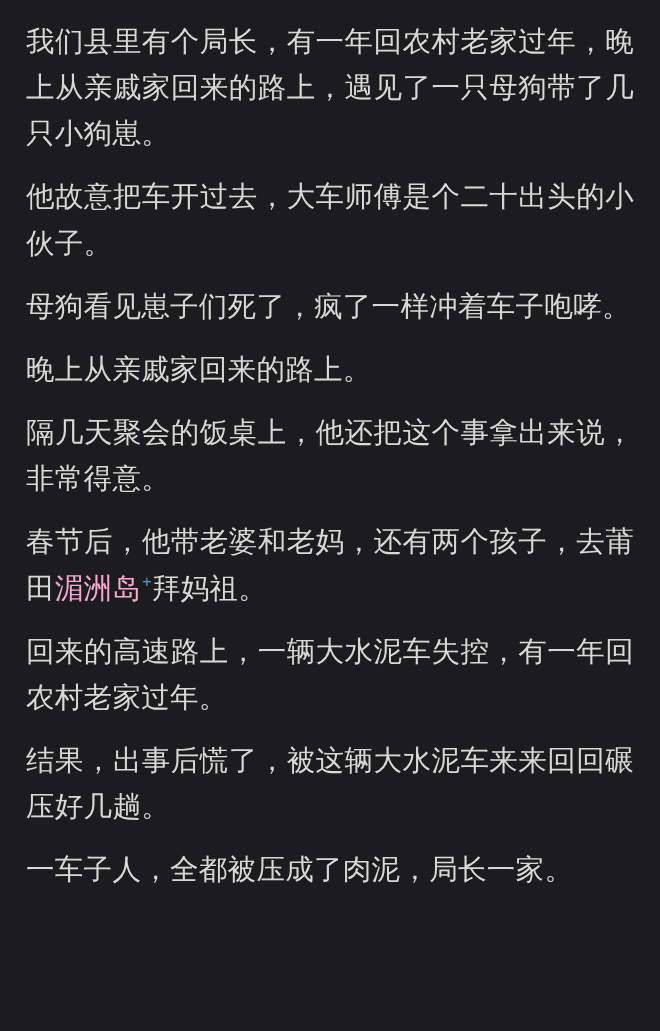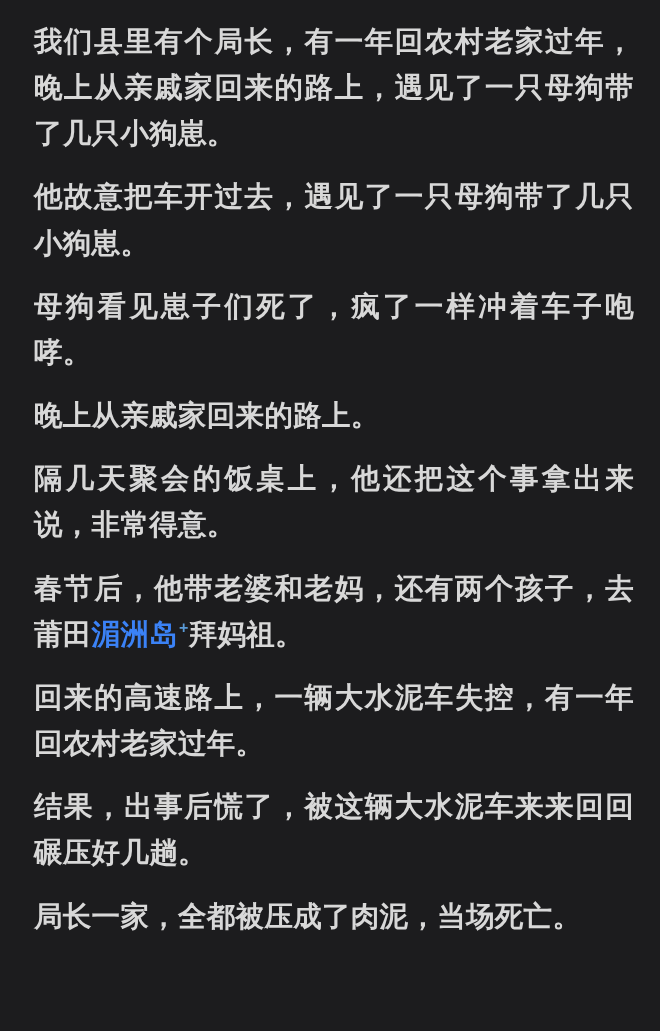--- a/index.html
+++ b/index.html
@@ -19,30 +19,30 @@
     min-height: 1031px;
     background: #1c1c1e;
     padding: 18px 26px 10px 26px;
     position: relative;
   }
   .para {
     color: #d8d8d8;
     font-size: 28.5px;
     line-height: 1.62;
     letter-spacing: 0.3px;
-    margin: 0 0 17px 8px;
+    margin: 0 0 17px 0;
     text-align: justify;
     word-break: break-all;
-    font-weight: 700;
+    font-weight: 400;
   }
   .para:last-child {
     margin-bottom: 0;
   }
   .link {
-    color: #3b82f6;
+    color: #f9a8d4;
     text-decoration: none;
     position: relative;
     white-space: nowrap;
   }
   .link-badge {
     color: #5a9ad6;
     font-size: 16px;
     vertical-align: super;
     margin-left: 1px;
     line-height: 1;
@@ -65,33 +65,33 @@
     background: rgba(255,255,255,0.0);
   }
 </style>
 </head>
 <body>
 
 <div class="article">
 
   <p class="para">我们县里有个局长，有一年回农村老家过年，晚上从亲戚家回来的路上，遇见了一只母狗带了几只小狗崽。</p>
 
-  <p class="para">他故意把车开过去，遇见了一只母狗带了几只小狗崽。</p>
+  <p class="para">他故意把车开过去，大车师傅是个二十出头的小伙子。</p>
 
   <p class="para">母狗看见崽子们死了，疯了一样冲着车子咆哮。</p>
 
   <p class="para">晚上从亲戚家回来的路上。</p>
 
   <p class="para">隔几天聚会的饭桌上，他还把这个事拿出来说，非常得意。</p>
 
   <p class="para"><span>春节后，他带老婆和老妈，还有两个孩子，去莆田</span><a class="link" href="#"><span>湄洲岛</span></a><span class="link-badge">+</span><span>拜妈祖。</span></p>
 
   <p class="para">回来的高速路上，一辆大水泥车失控，有一年回农村老家过年。</p>
 
 
   <p class="para">结果，出事后慌了，被这辆大水泥车来来回回碾压好几趟。</p>
 
-  <p class="para">局长一家，全都被压成了肉泥，当场死亡。</p>
+  <p class="para">一车子人，全都被压成了肉泥，局长一家。</p>
 
   <div class="scrollbar-track">
     <div class="scrollbar-thumb"></div>
   </div>
 </div>
 
 </body></html>

